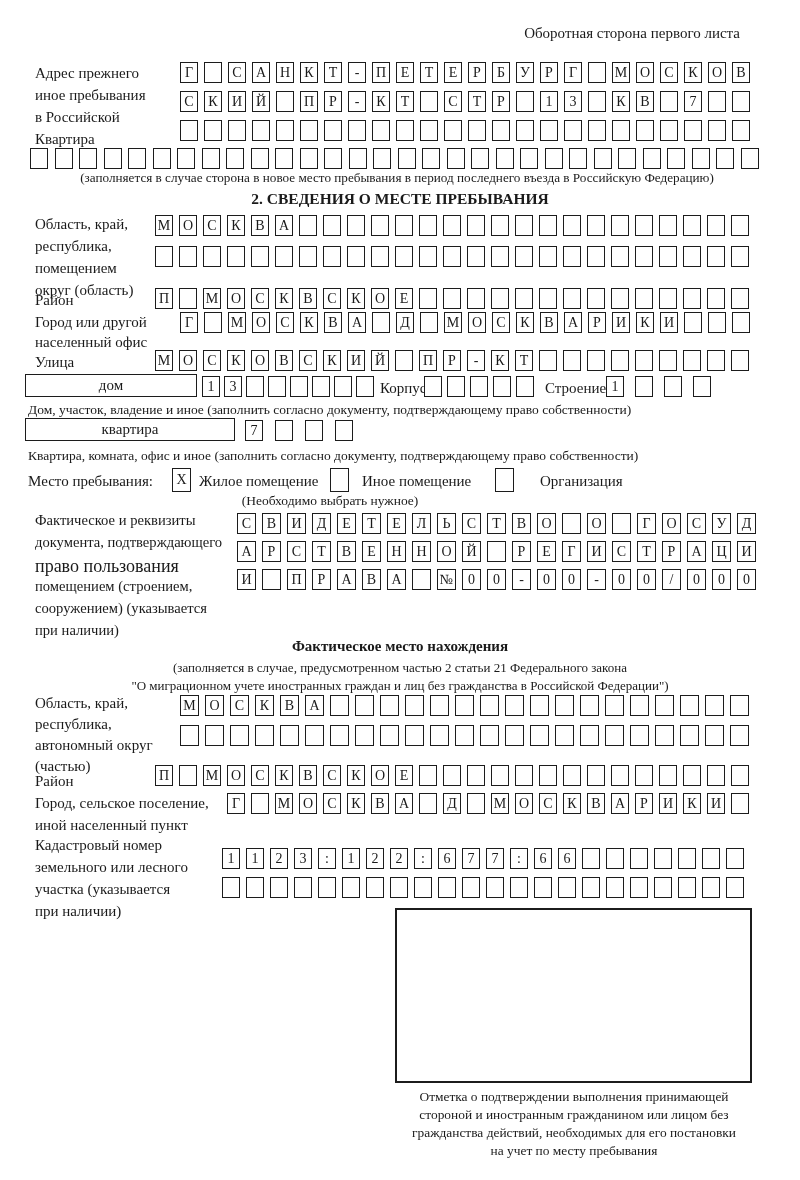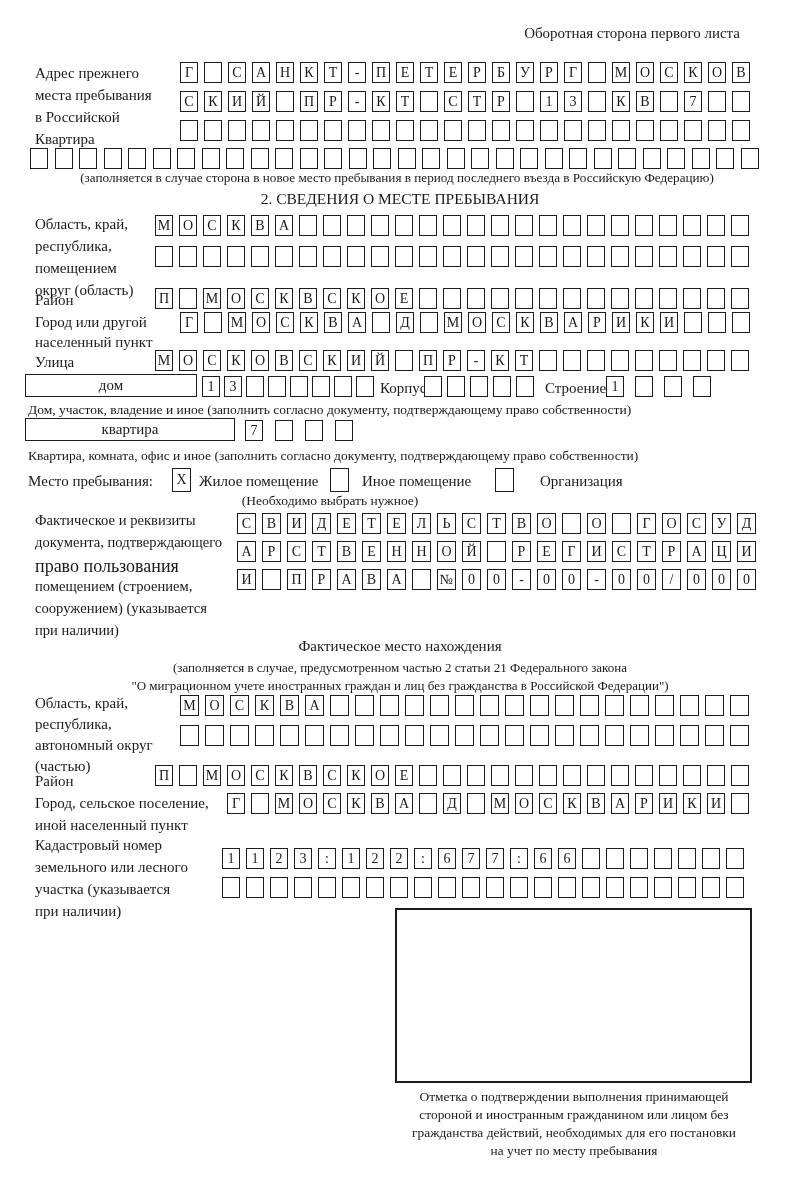--- a/index.html
+++ b/index.html
@@ -1,50 +1,50 @@
 <!DOCTYPE html>
 <html><head>
 <meta charset="utf-8">
 <style>
   html,body{margin:0;padding:0;background:#fff;}
   #page{position:relative;width:800px;height:1180px;background:#fff;overflow:hidden;
         font-family:"Liberation Serif","DejaVu Serif",serif;color:#1a1a1a;}
   .txt{position:absolute;white-space:nowrap;font-size:15px;line-height:1.2;}
   .txt.c{text-align:center;white-space:nowrap;}
   .txt.r{text-align:right;}
-  .txt.b{font-weight:normal;}
+  .txt.b{font-weight:bold;}
   .box-row{position:absolute;display:flex;}
   .cell{box-sizing:border-box;display:flex;align-items:center;justify-content:center;
         border:1.5px solid #1c1c1c;font-size:14px;background:#fff;flex:none;}
   .big-box{position:absolute;box-sizing:border-box;border:1.6px solid #1c1c1c;
            display:flex;align-items:center;justify-content:center;font-size:15px;background:#fff;}
   #house-box{left:25px;top:374px;width:172px;height:23px;}
   #apartment-box{left:25px;top:418px;width:210px;height:23px;}
   #stamp-box{position:absolute;left:395px;top:908px;width:357px;height:175px;
              box-sizing:border-box;border:2px solid #1c1c1c;background:#fff;}
 </style>
 </head>
 <body>
 
 <div id="page">
   <div id="text-layer">
       <div class="txt r" style="left: 440px; top: 24px; width: 300px; font-size: 15px;">Оборотная сторона первого листа</div>
       <div class="txt" style="left: 35px; top: 64px; font-size: 15px;">Адрес прежнего</div>
-      <div class="txt" style="left: 35px; top: 86px; font-size: 15px;">места пребывания</div>
+      <div class="txt" style="left: 35px; top: 86px; font-size: 15px;">иное пребывания</div>
       <div class="txt" style="left: 35px; top: 108px; font-size: 15px;">в Российской</div>
       <div class="txt" style="left: 35px; top: 130px; font-size: 15px;">Квартира</div>
       <div class="txt c" style="left: 0px; top: 170px; width: 794px; font-size: 13.2px;">(заполняется в случае сторона в новое место пребывания в период последнего въезда в Российскую Федерацию)</div>
       <div class="txt b c" style="left: 0px; top: 190px; width: 800px; font-size: 15.5px;">2. СВЕДЕНИЯ О МЕСТЕ ПРЕБЫВАНИЯ</div>
       <div class="txt" style="left: 35px; top: 215px; font-size: 15px;">Область, край,</div>
       <div class="txt" style="left: 35px; top: 237px; font-size: 15px;">республика,</div>
       <div class="txt" style="left: 35px; top: 259px; font-size: 15px;">помещением</div>
       <div class="txt" style="left: 35px; top: 281px; font-size: 15px;">округ (область)</div>
       <div class="txt" style="left: 35px; top: 291px; font-size: 15px;">Район</div>
       <div class="txt" style="left: 35px; top: 313px; font-size: 15px;">Город или другой</div>
-      <div class="txt" style="left: 35px; top: 333px; font-size: 15px;">населенный пункт</div>
+      <div class="txt" style="left: 35px; top: 333px; font-size: 15px;">населенный офис</div>
       <div class="txt" style="left: 35px; top: 353px; font-size: 15px;">Улица</div>
       <div class="txt" style="left: 380px; top: 379px; font-size: 15px;">Корпус</div>
       <div class="txt" style="left: 545px; top: 379px; font-size: 15px;">Строение</div>
       <div class="txt" style="left: 28px; top: 402px; font-size: 13.5px;">Дом, участок, владение и иное (заполнить согласно документу, подтверждающему право собственности)</div>
       <div class="txt" style="left: 28px; top: 448px; font-size: 13.5px;">Квартира, комната, офис и иное (заполнить согласно документу, подтверждающему право собственности)</div>
       <div class="txt" style="left: 28px; top: 472px; font-size: 15px;">Место пребывания:</div>
       <div class="txt" style="left: 199px; top: 472px; font-size: 15px;">Жилое помещение</div>
       <div class="txt" style="left: 362px; top: 472px; font-size: 15px;">Иное помещение</div>
       <div class="txt" style="left: 540px; top: 472px; font-size: 15px;">Организация</div>
       <div class="txt c" style="left: 150px; top: 493px; width: 360px; font-size: 13.5px;">(Необходимо выбрать нужное)</div>

